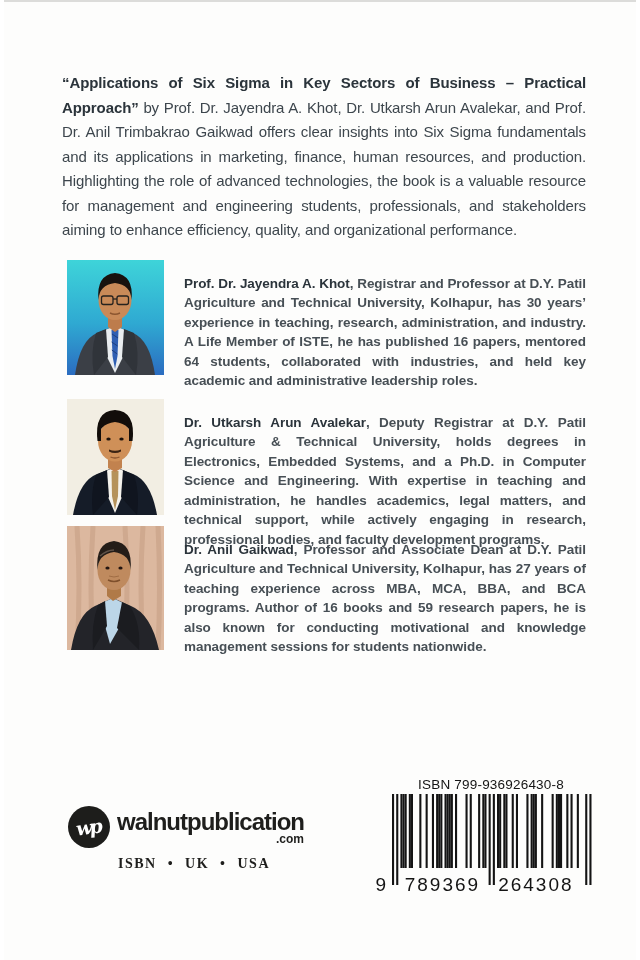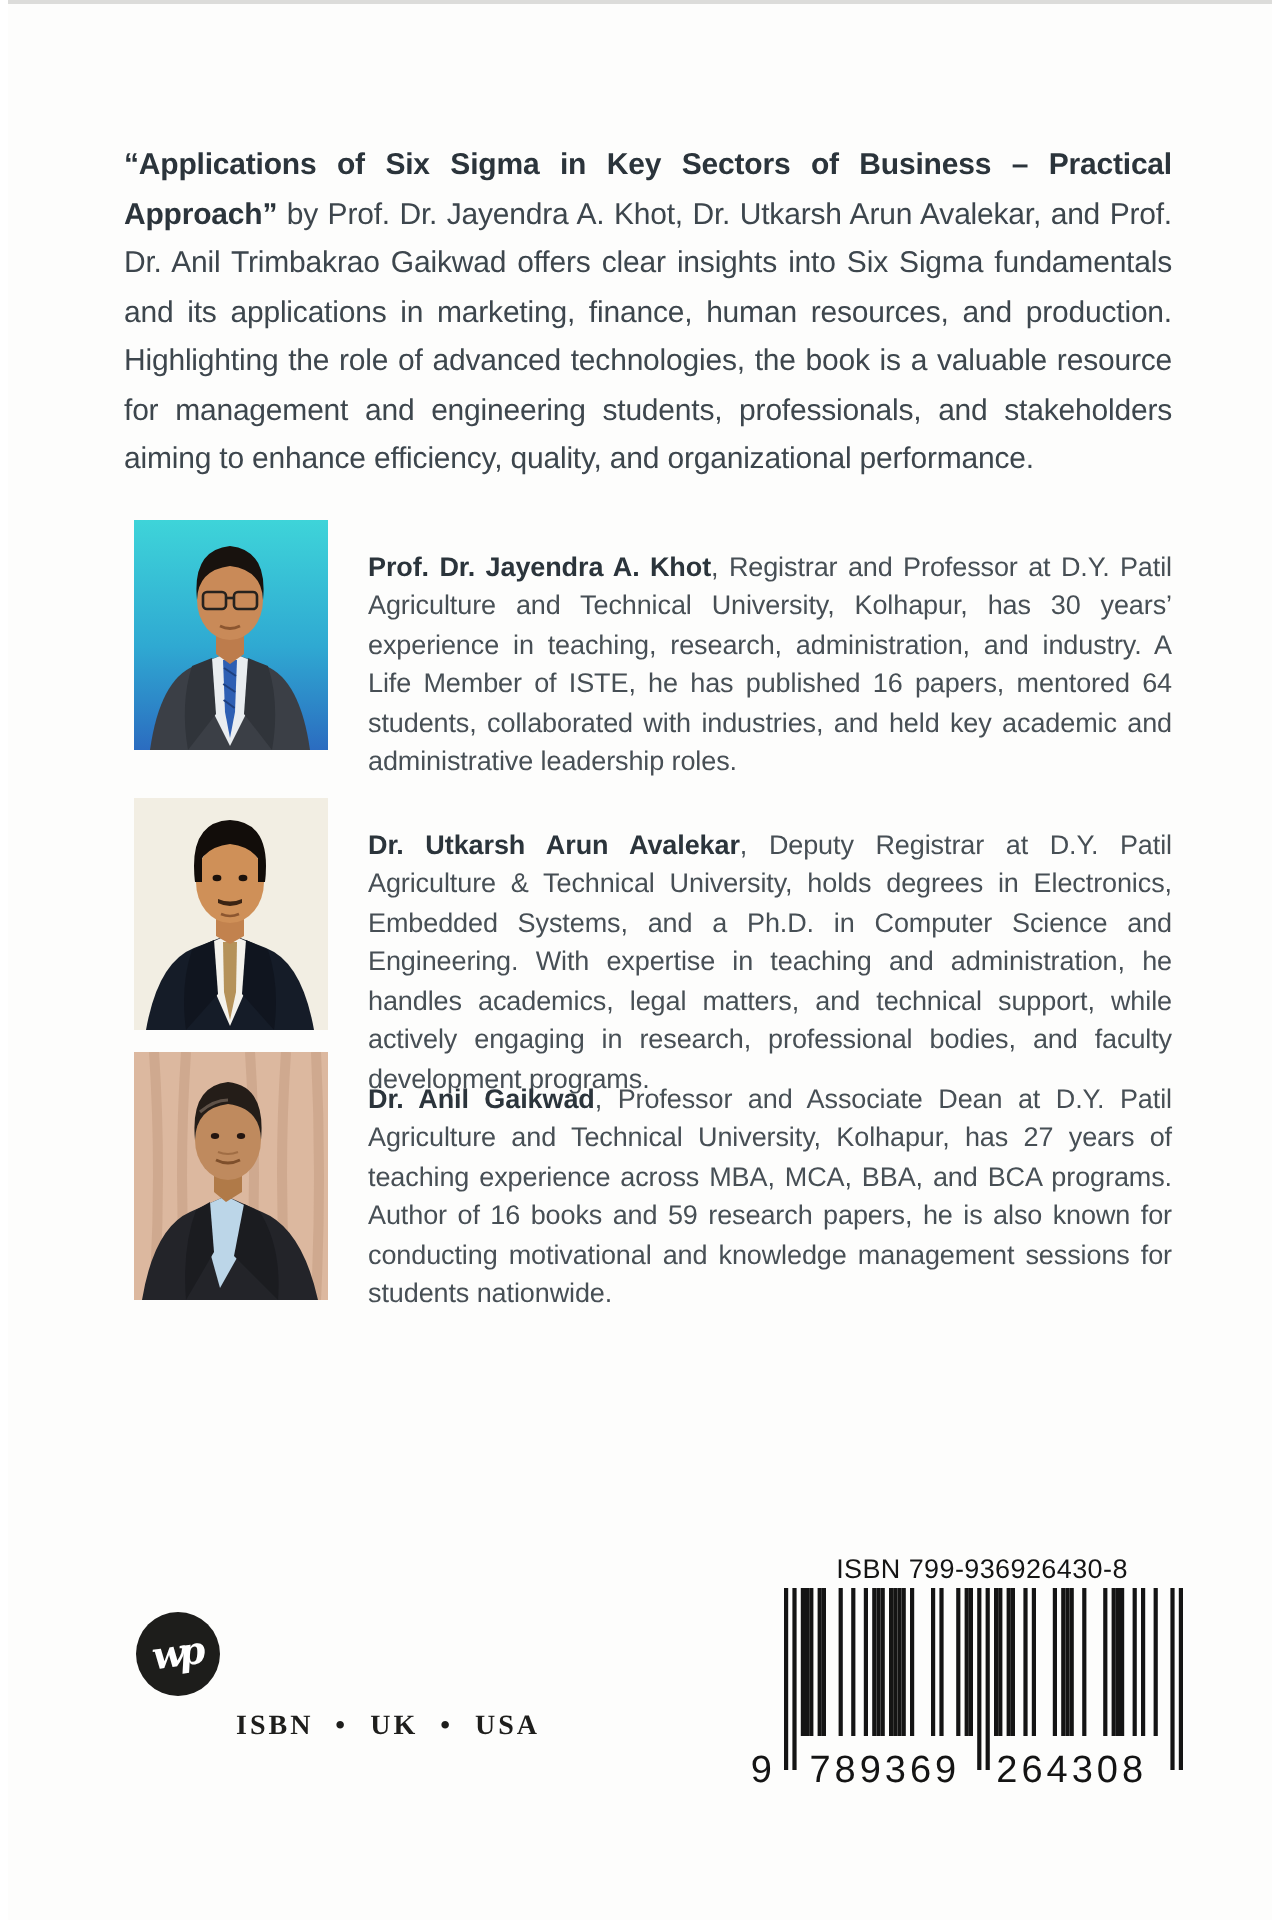--- a/index.html
+++ b/index.html
@@ -19,21 +19,21 @@
   .description b{color:#2b343b;font-weight:bold;}
 
   
   .bio{position:absolute;left:63px;width:519px;display:flex;gap:20px;align-items:flex-start;}
   .bio-1{top:260px;} .bio-2{top:399px;} .bio-3{top:526px;}
   .bio-photo{flex:0 0 97px;width:97px;overflow:hidden;background:#eee;}
   .bio-1 .bio-photo{height:115px;} .bio-2 .bio-photo{height:116px;} .bio-3 .bio-photo{height:124px;}
   .bio-photo svg{display:block;width:100%;height:100%;}
   .bio-text{
     flex:1;font-size:13.5px;line-height:19.6px;text-align:justify;
-    color:#474f55;letter-spacing:-0.05px;
+    color:#474f55;letter-spacing:-0.05px;font-weight:bold;
   }
   .bio-text b{color:#2b343b;}
 
   
   .publisher{position:absolute;left:64px;top:806px;width:252px;}
   .logo-row{display:flex;align-items:center;gap:7px;}
   .logo-circle{
     width:42px;height:42px;border-radius:50%;background:#1d1d1b;
     display:flex;align-items:center;justify-content:center;flex:0 0 42px;
   }
@@ -141,20 +141,24 @@
         <path d="M42 50 Q47 52 52 50" stroke="#8c5a33" stroke-width="1" fill="none" opacity="0.6"></path>
       </svg>
     </div>
     <p class="bio-text"><b>Dr. Anil Gaikwad</b><span>, Professor and Associate Dean at D.Y. Patil Agriculture and Technical University, Kolhapur, has 27 years of teaching experience across MBA, MCA, BBA, and BCA programs. Author of 16 books and 59 research papers, he is also known for conducting motivational and knowledge management sessions for students nationwide.</span></p>
   </div>
 
   <div class="publisher">
     <div class="logo-row">
       <div class="logo-circle">
         <span class="logo-monogram">wp</span>
+      </div>
+      <div class="logo-wordwrap">
+        <span class="logo-brand">walnutpublication</span>
+        <span class="logo-domain">.com</span>
       </div>
     </div>
     <div class="logo-countries">ISBN • UK • USA</div>
   </div>
 
   <div class="barcode">
     <div class="isbn-label">ISBN 799-936926430-8</div>
     <div class="bars-holder">
         <svg width="230" height="100" viewBox="0 0 230 100">
           <rect x="16.00" y="0" width="2.10" height="91" fill="#141414"></rect>

